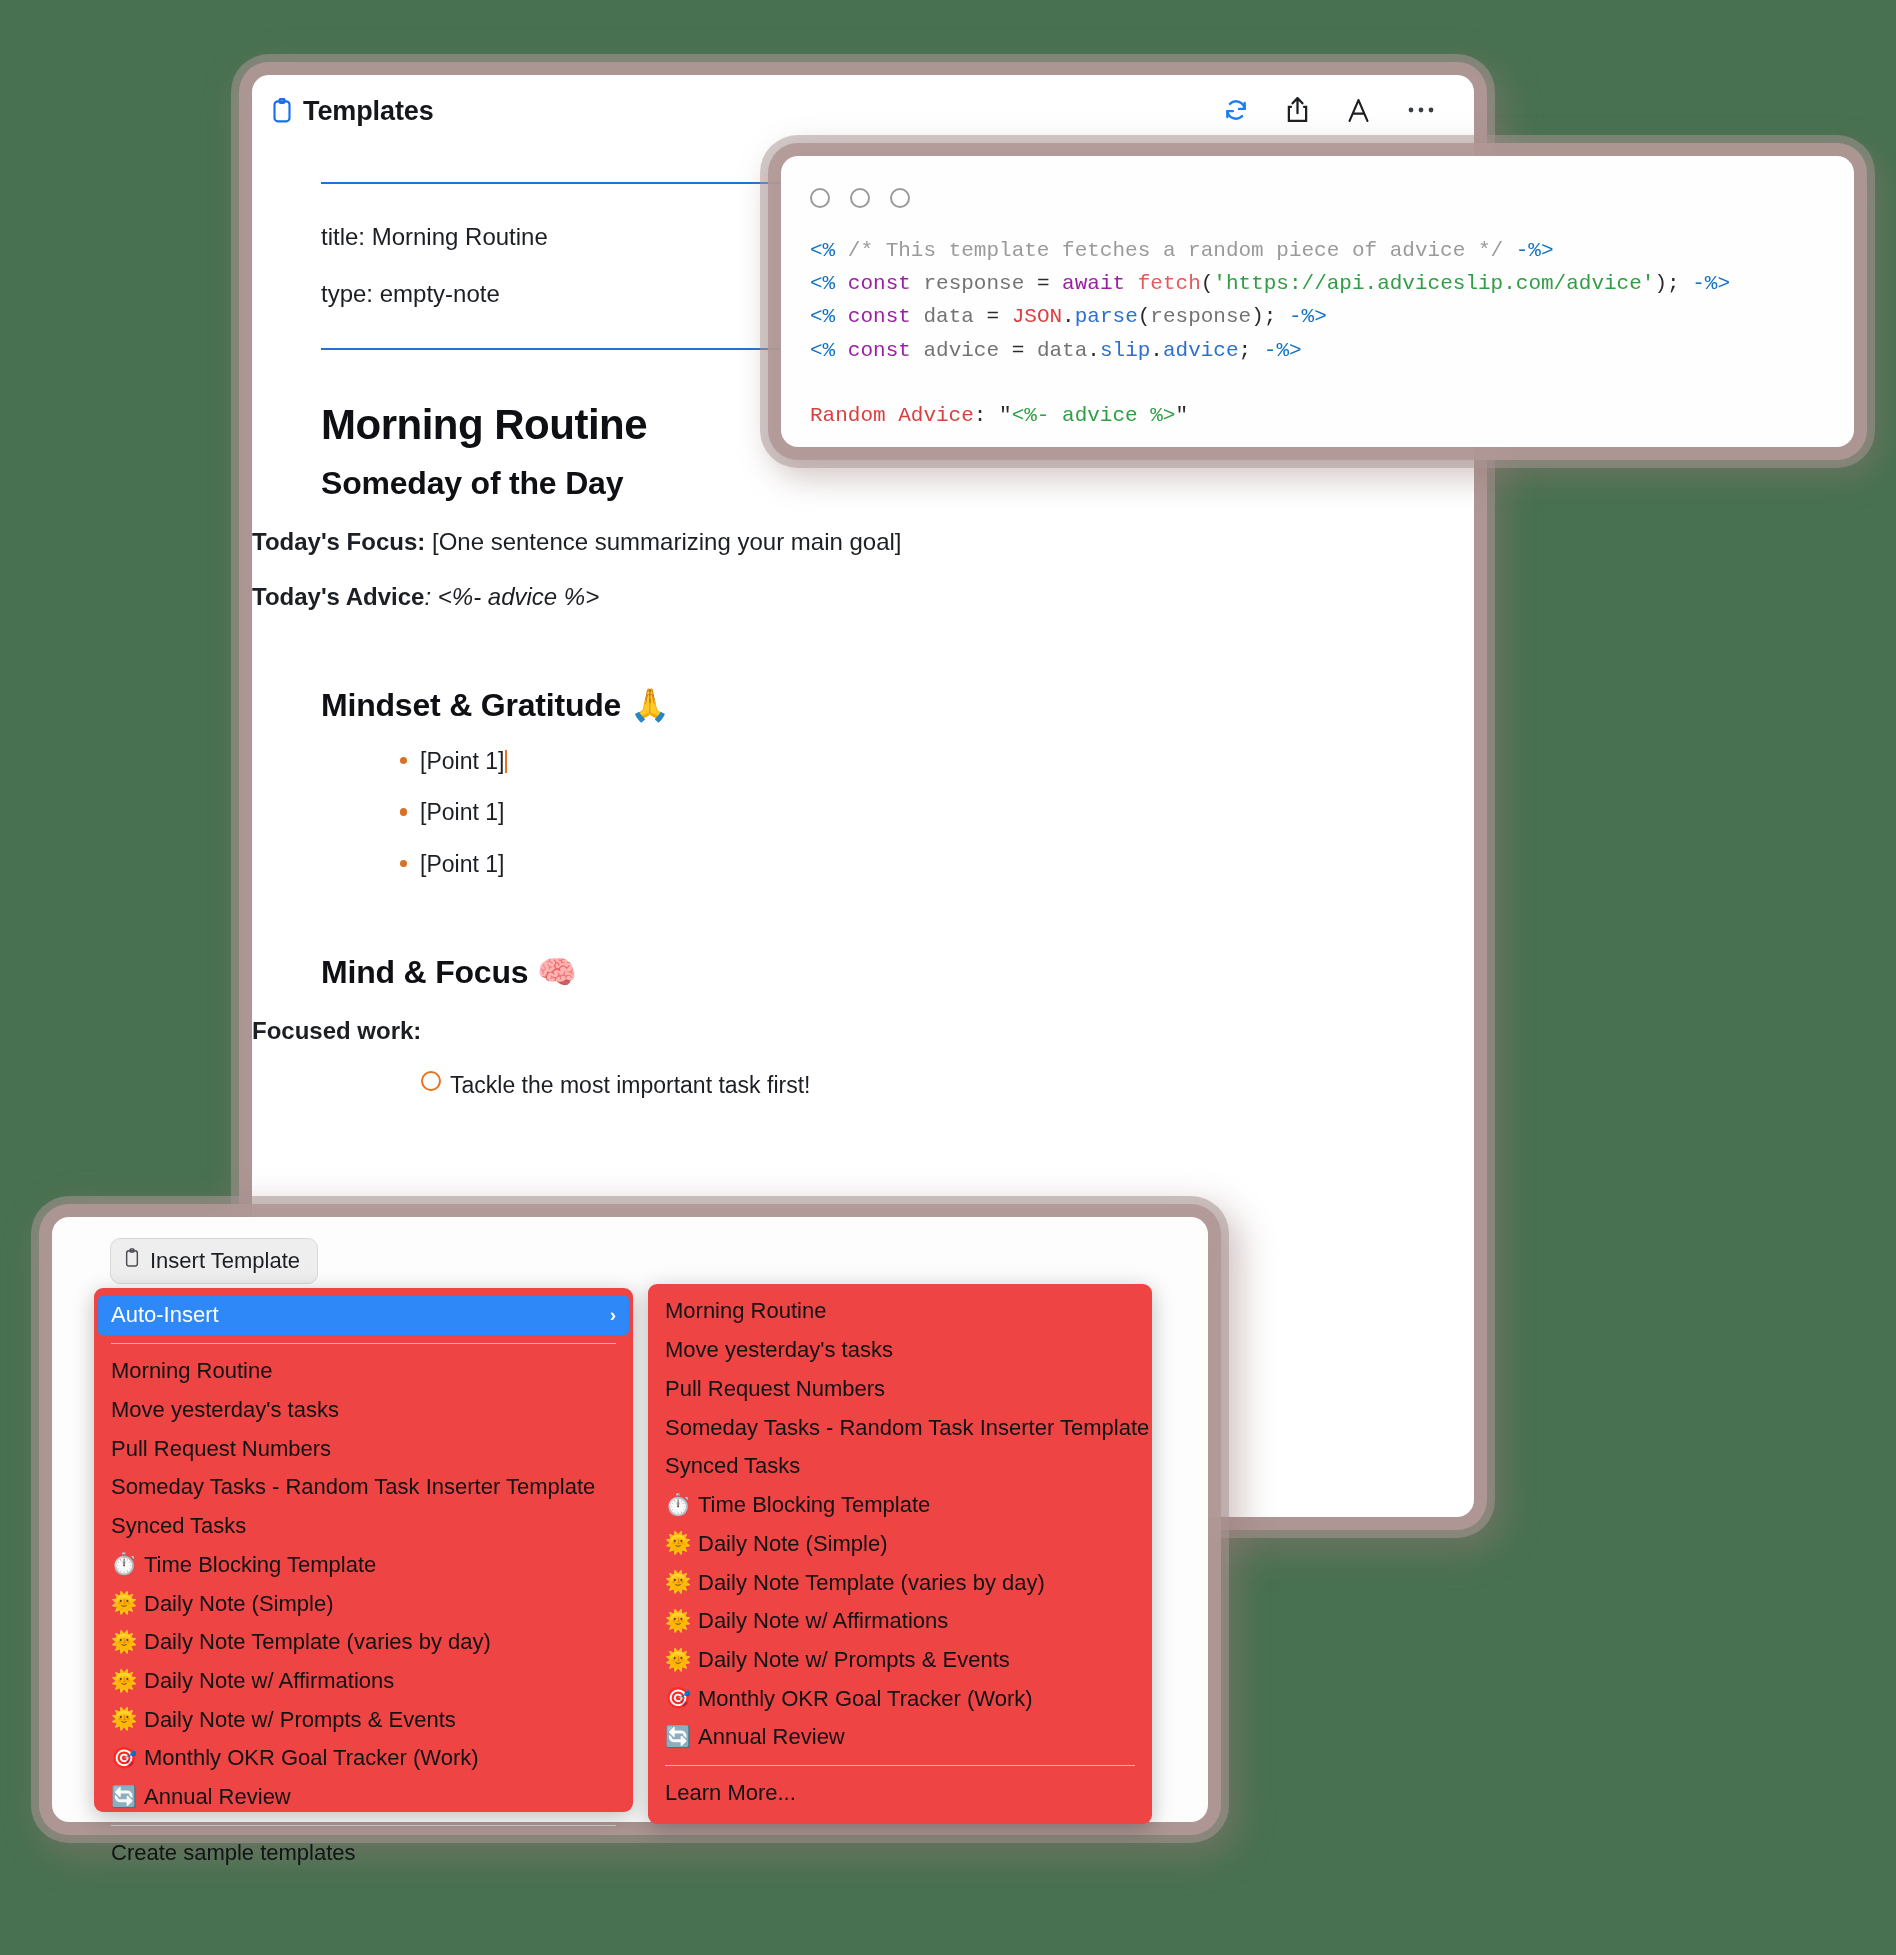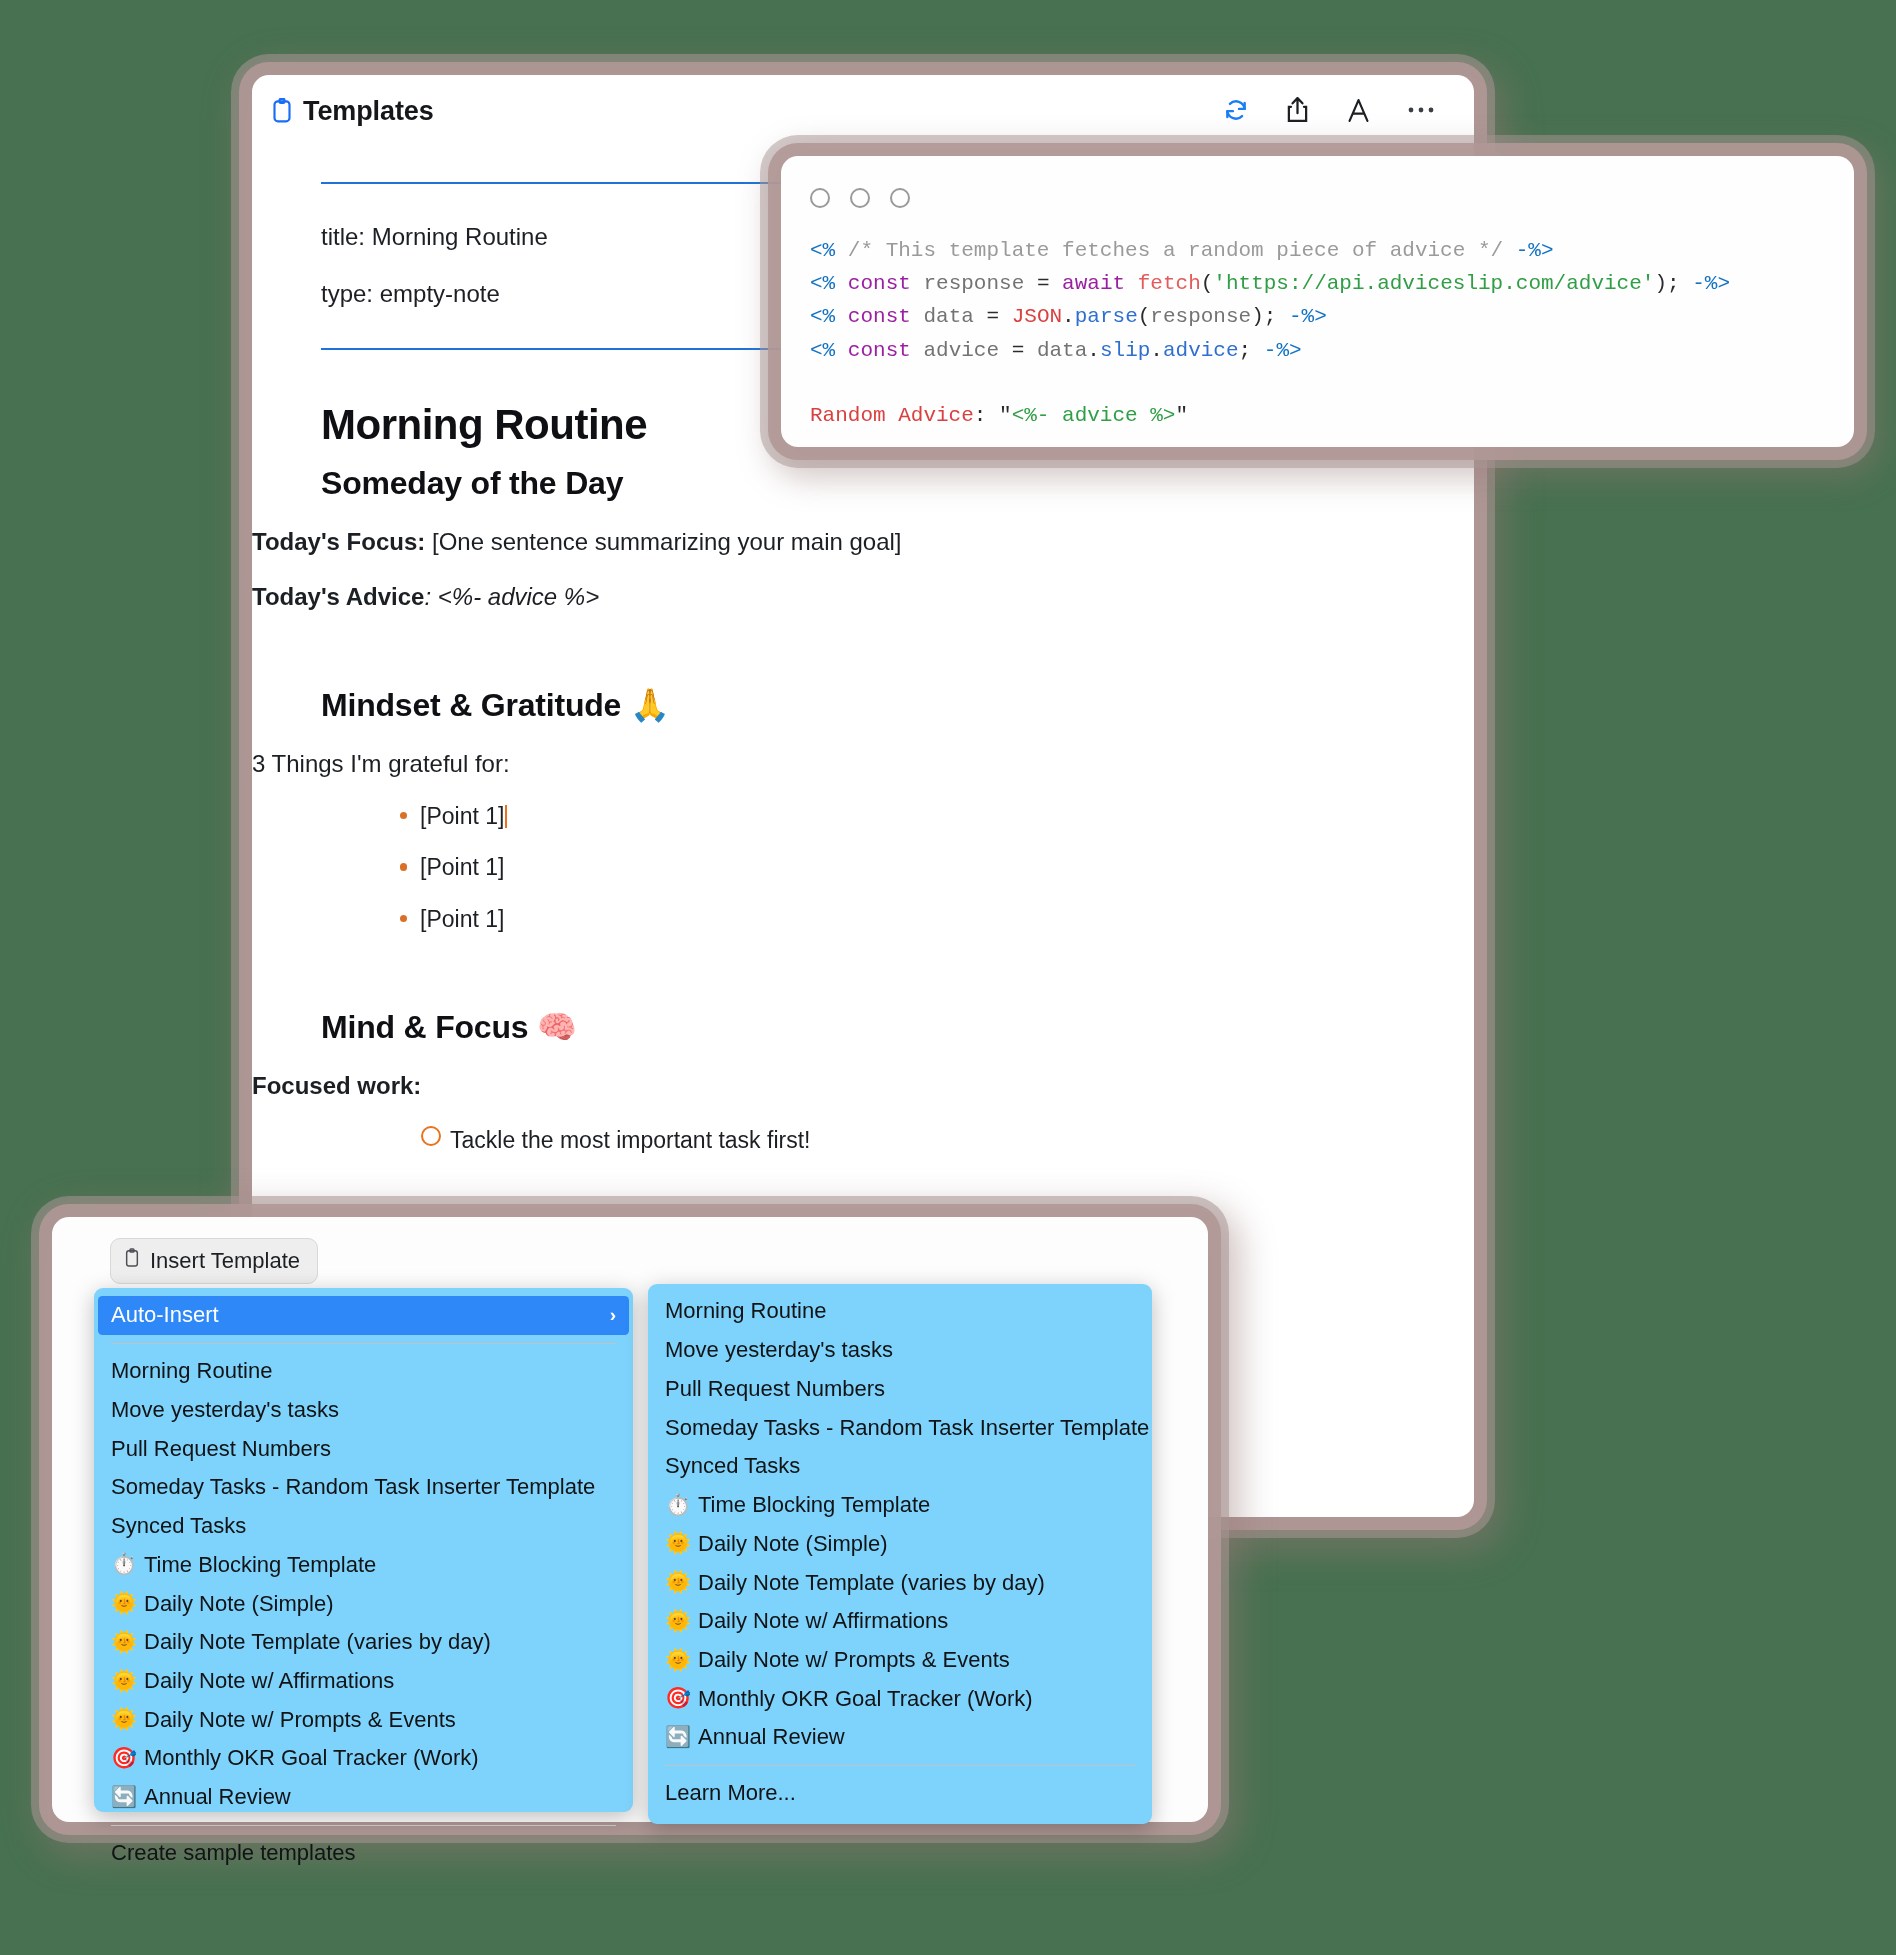--- a/index.html
+++ b/index.html
@@ -227,21 +227,21 @@
     border: 1px solid #d8d8d8;
     border-radius: 10px;
     padding: 9px 17px 9px 13px;
     font-size: 22px;
     color: #1c1f23;
     z-index: 55;
   }
 
   .ctx-menu {
     position: absolute;
-    background: #7dd3fc;
+    background: #ef4444;
     border-radius: 9px;
     box-shadow: 0 5px 22px rgba(0,0,0,0.26);
     padding: 8px 0;
     font-size: 22px;
     color: #111315;
     z-index: 60;
   }
   .ctx-primary {
     left: 94px;
     top: 1288px;
@@ -340,21 +340,20 @@
       <div class="h1">Morning Routine</div>
 
       <div class="h2">Someday of the Day</div>
       <ul class="bullets">
         <li class="bl"><b>Today's Focus:</b><span> [One sentence summarizing your main goal]</span></li>
         <li class="bl"><b>Today's Advice</b><i>: &lt;%- advice %&gt;</i></li>
       </ul>
 
       <div class="h2 spaced">Mindset &amp; Gratitude 🙏</div>
       <ul class="bullets">
-        <li class="bl"><span>3 Things I'm grateful for:</span></li>
         <li class="bl sub"><span>[Point 1]</span><span class="caret"></span></li>
         <li class="bl sub"><span>[Point 1]</span></li>
         <li class="bl sub"><span>[Point 1]</span></li>
       </ul>
 
       <div class="h2 spaced">Mind &amp; Focus 🧠</div>
       <ul class="bullets">
         <li class="bl"><b>Focused work:</b></li>
       </ul>
       <div class="todo-line">

